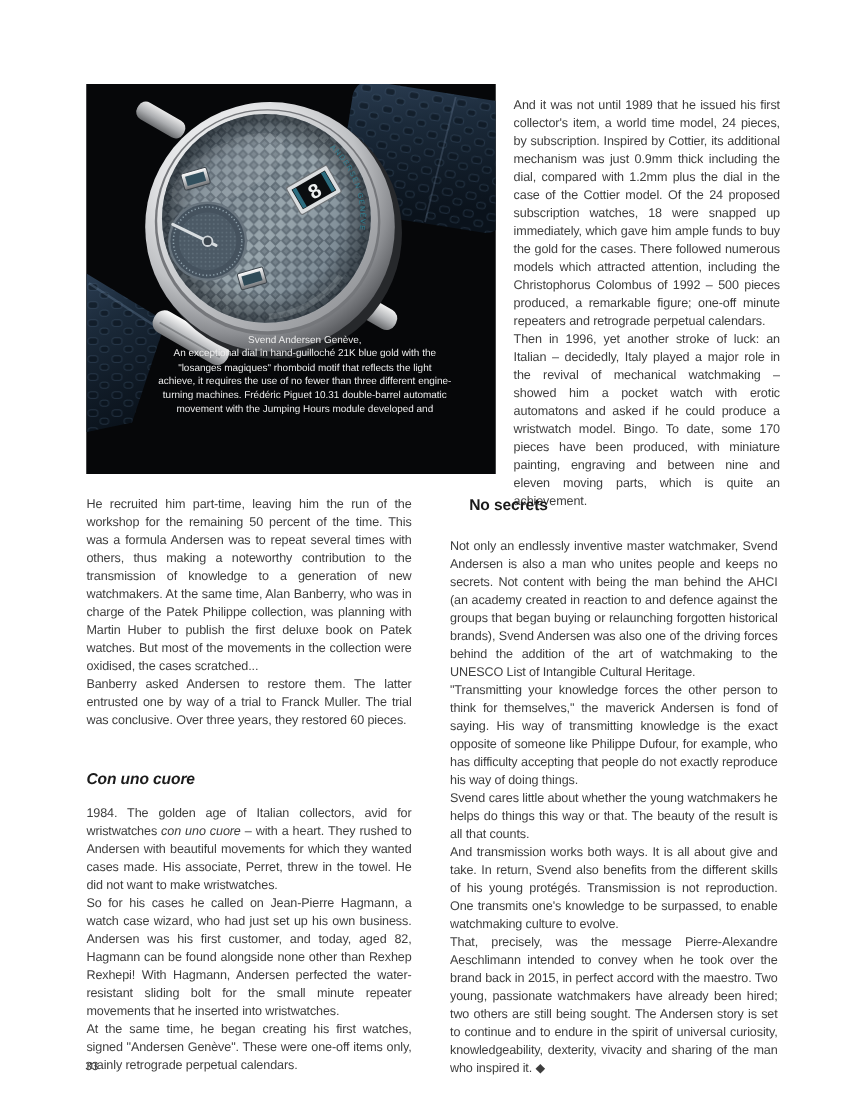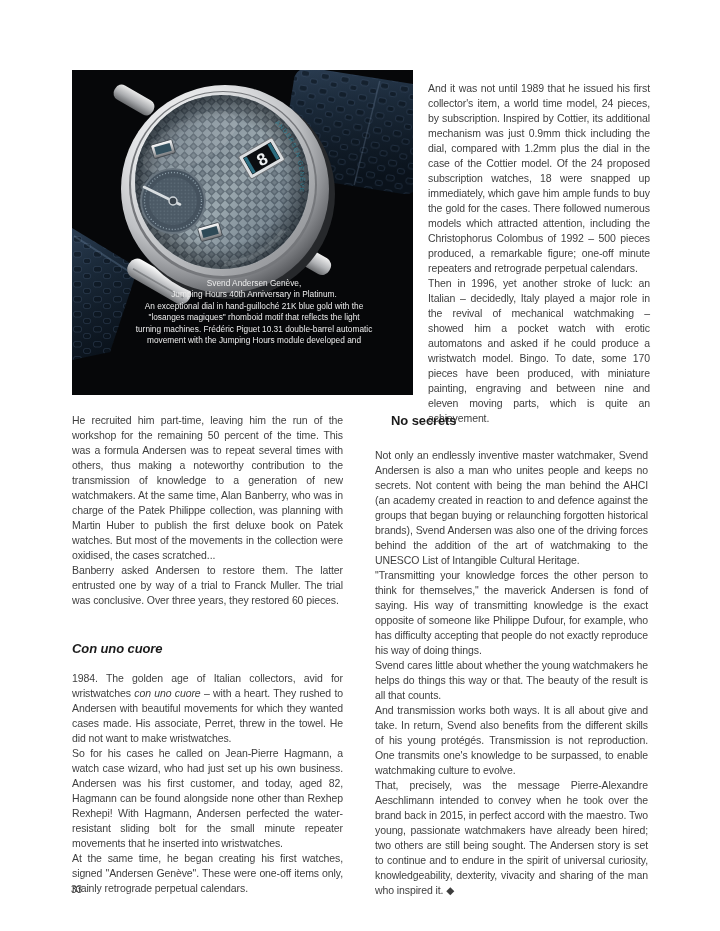--- a/index.html
+++ b/index.html
@@ -167,23 +167,23 @@
         <circle cx="101" cy="131" r="28.5" fill="none" stroke="#9eb0bb" stroke-width="1.3" stroke-dasharray="1 2" opacity="0.85"></circle>
         <circle cx="101" cy="131" r="24" fill="#4c5a66"></circle>
         <circle cx="101" cy="131" r="24" fill="url(#pDots)"></circle>
         <line x1="108" y1="134.5" x2="72" y2="117" stroke="#d9dee1" stroke-width="2.6" stroke-linecap="round"></line>
         <circle cx="101" cy="131" r="4" fill="#3a444d" stroke="#cfd5d9" stroke-width="1.5"></circle>
       </g>
     </svg>
 
     <div class="caption">
       <div>Svend Andersen Genève,</div>
-      <div>Jumping Hours 40th Anniversary in Platinum.</div>
       <div>An exceptional dial in hand-guilloché 21K blue gold with the</div>
       <div>"losanges magiques" rhomboid motif that reflects the light</div>
+      <div>achieve, it requires the use of no fewer than three different engine-</div>
       <div>turning machines. Frédéric Piguet 10.31 double-barrel automatic</div>
       <div>movement with the Jumping Hours module developed and</div>
     </div>
   </figure>
 
   <div class="col-top body-text">
     <p>And it was not until 1989 that he issued his first collector's item, a world time model, 24 pieces, by subscription. Inspired by Cottier, its additional mechanism was just 0.9mm thick including the dial, compared with 1.2mm plus the dial in the case of the Cottier model. Of the 24 proposed subscription watches, 18 were snapped up immediately, which gave him ample funds to buy the gold for the cases. There followed numerous models which attracted attention, including the Christophorus Colombus of 1992 – 500 pieces produced, a remarkable figure; one-off minute repeaters and retrograde perpetual calendars.</p>
     <p>Then in 1996, yet another stroke of luck: an Italian – decidedly, Italy played a major role in the revival of mechanical watchmaking – showed him a pocket watch with erotic automatons and asked if he could produce a wristwatch model. Bingo. To date, some 170 pieces have been produced, with miniature painting, engraving and between nine and eleven moving parts, which is quite an achievement.</p>
   </div>
 

